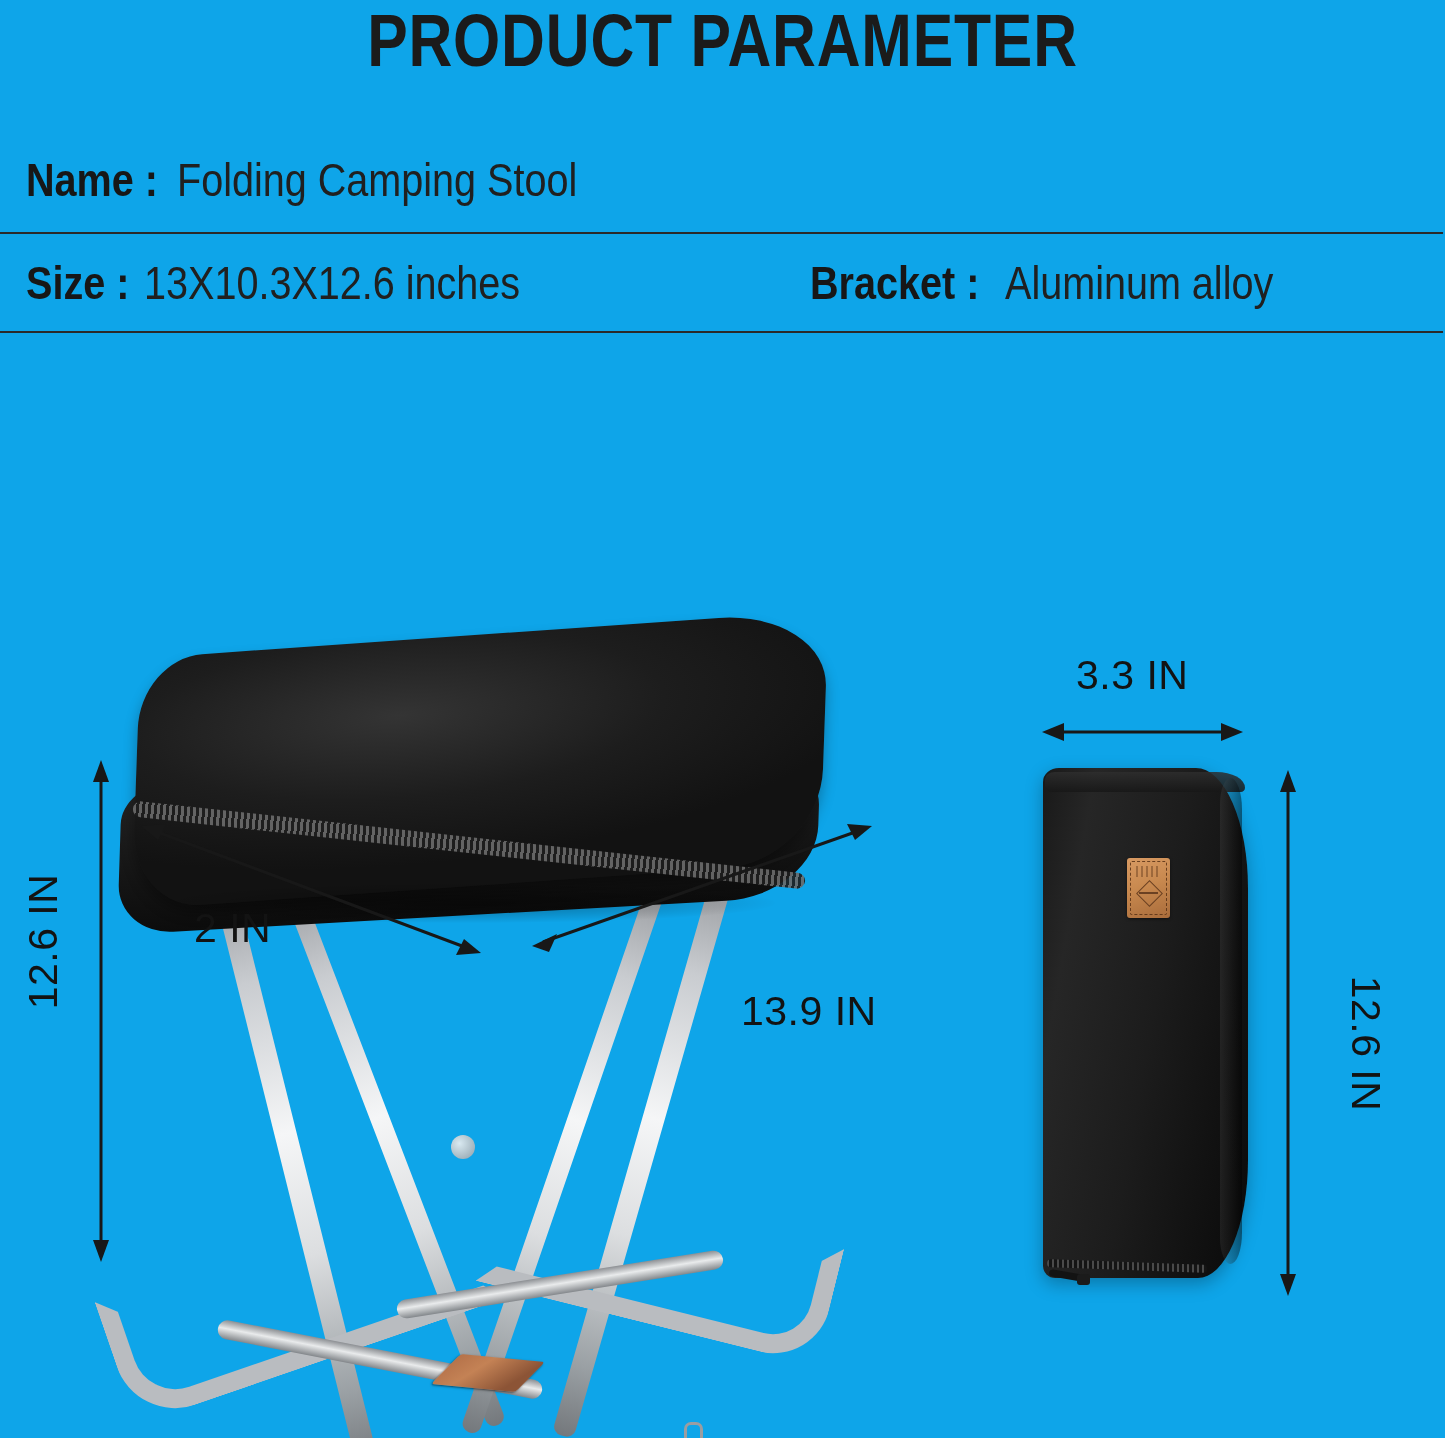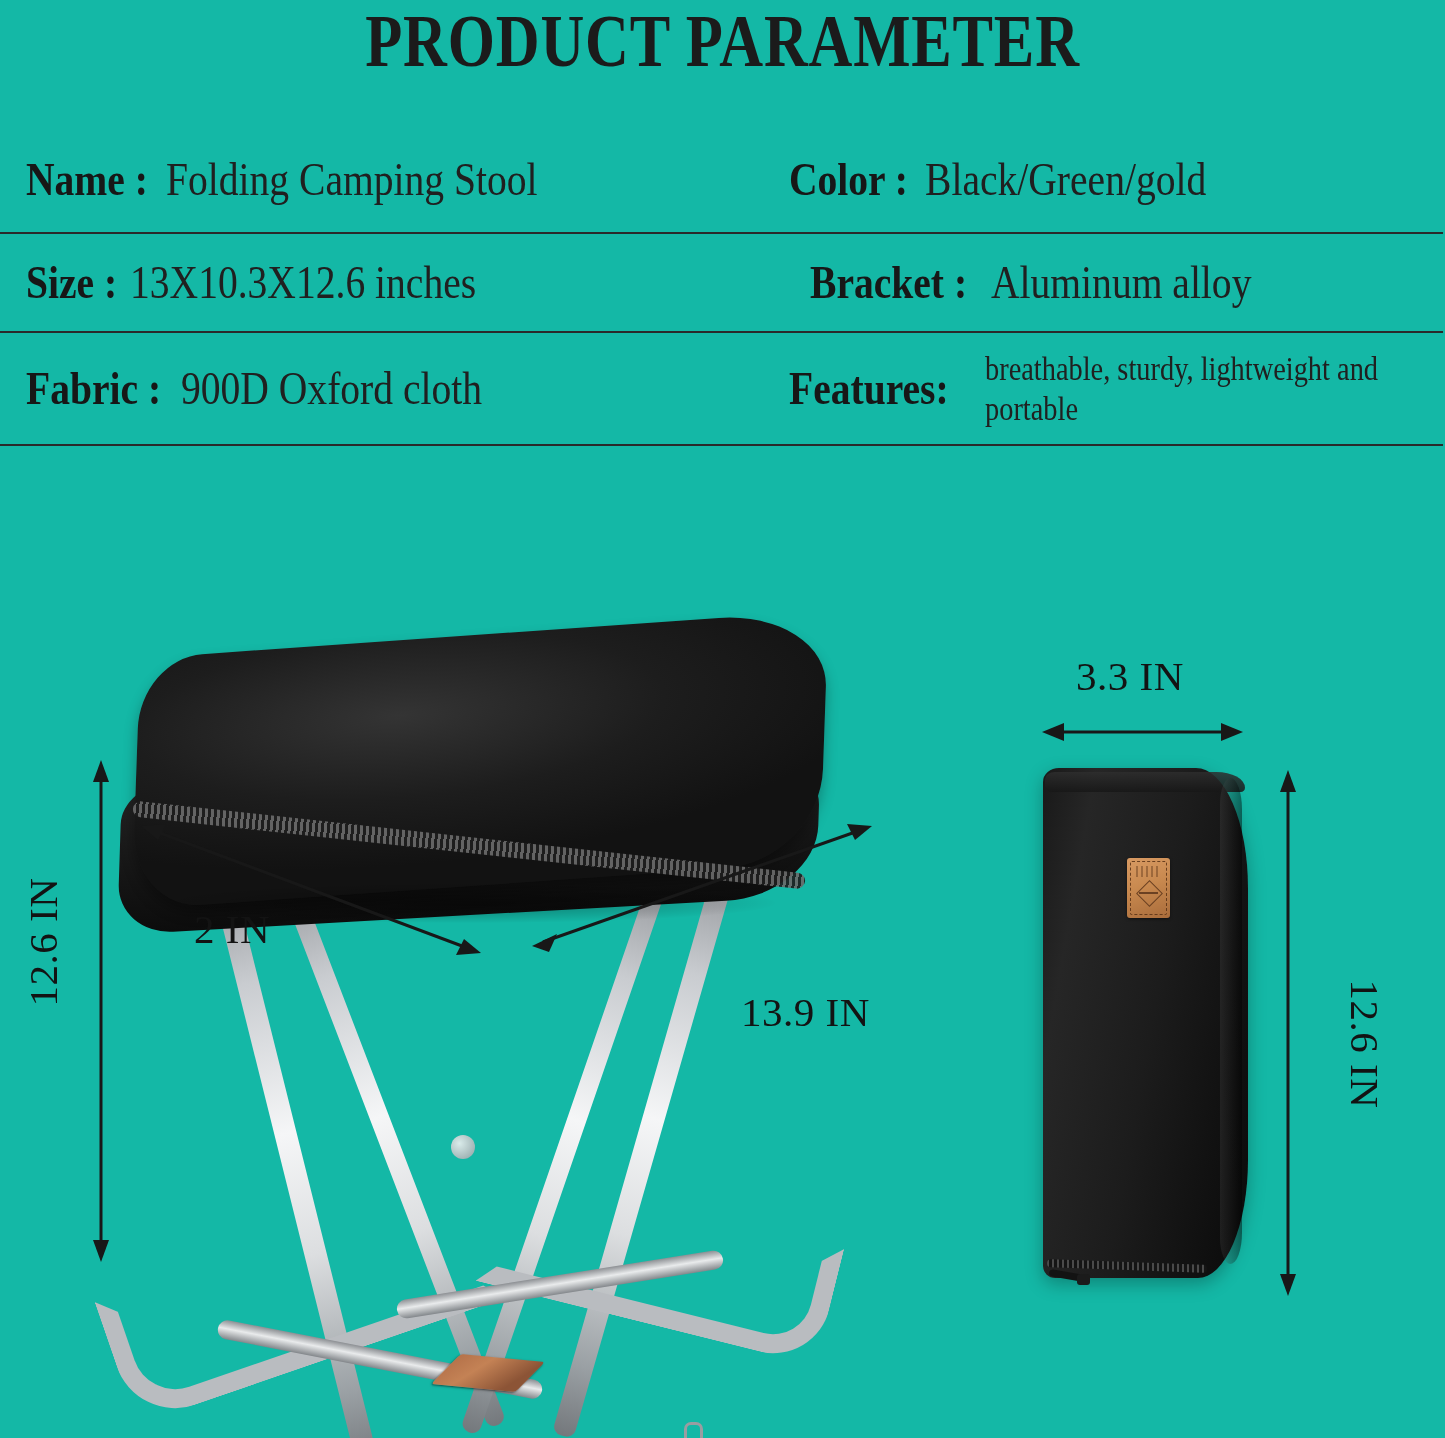--- a/index.html
+++ b/index.html
@@ -8,23 +8,22 @@
     background: #ffffff;
   }
   body {
     font-family: "Liberation Sans", sans-serif;
     color: #1a1a1a;
   }
   #page {
     position: relative;
     width: 1445px;
     height: 1438px;
-    background: #14b8a6;
+    background: #0ea5e9;
     overflow: hidden;
-    font-family: Liberation Serif, serif;
   }
 
   
   #title {
     position: absolute;
     left: 0;
     top: 2px;
     width: 1445px;
     text-align: center;
     font-size: 74px;
@@ -319,48 +318,34 @@
 
   <div id="title">PRODUCT PARAMETER</div>
 
   <div id="spec-table">
 
     <div class="spec-row r1">
       <div class="spec-cell left">
         <span class="spec-label">Name :</span>
         <span class="spec-value">Folding Camping Stool</span>
       </div>
-      <div class="spec-cell right">
-        <span class="spec-label">Color :</span>
-        <span class="spec-value">Black/Green/gold</span>
-      </div>
     </div>
 
     <div class="spec-row r2">
       <div class="spec-cell left">
         <span class="spec-label">Size :</span>
         <span class="spec-value">13X10.3X12.6 inches</span>
       </div>
       <div class="spec-cell right">
         <span class="spec-label">Bracket :</span>
         <span class="spec-value">Aluminum alloy</span>
       </div>
     </div>
 
 
-    <div class="spec-row r4">
-      <div class="spec-cell left">
-        <span class="spec-label">Fabric :</span>
-        <span class="spec-value">900D Oxford cloth</span>
-      </div>
-      <div class="spec-cell right">
-        <span class="spec-label">Features:</span>
-        <span class="spec-value multiline">breathable, sturdy, lightweight and portable</span>
-      </div>
-    </div>
 
   </div>
 
   <div id="product-area">
 
     <div id="stool">
 
       <div class="legbar" style="left:178px; top:250px; width:19px; height:600px; transform:rotate(-21deg); transform-origin:top center;"></div>
 
       <div class="legbar" style="left:560px; top:250px; width:19px; height:600px; transform:rotate(19deg); transform-origin:top center;"></div>

